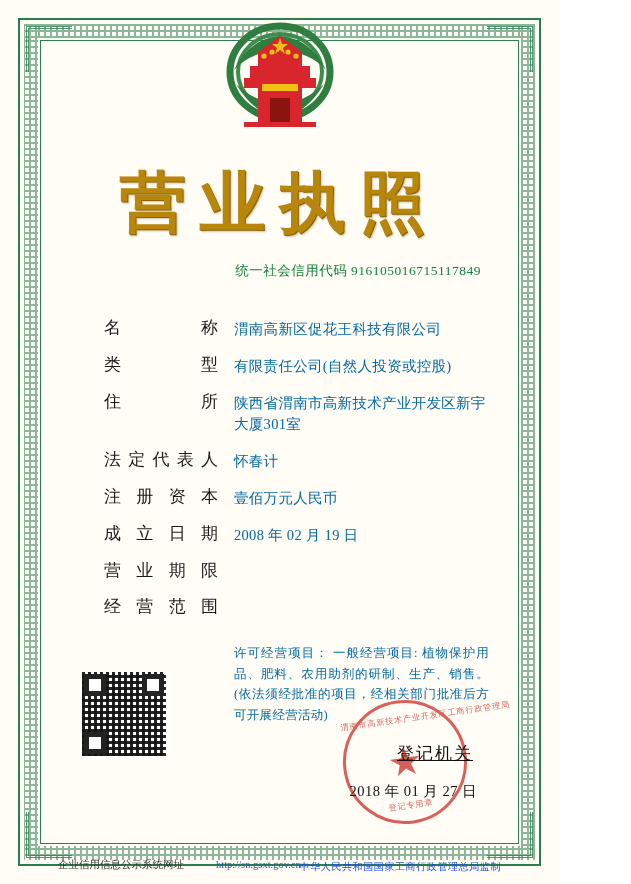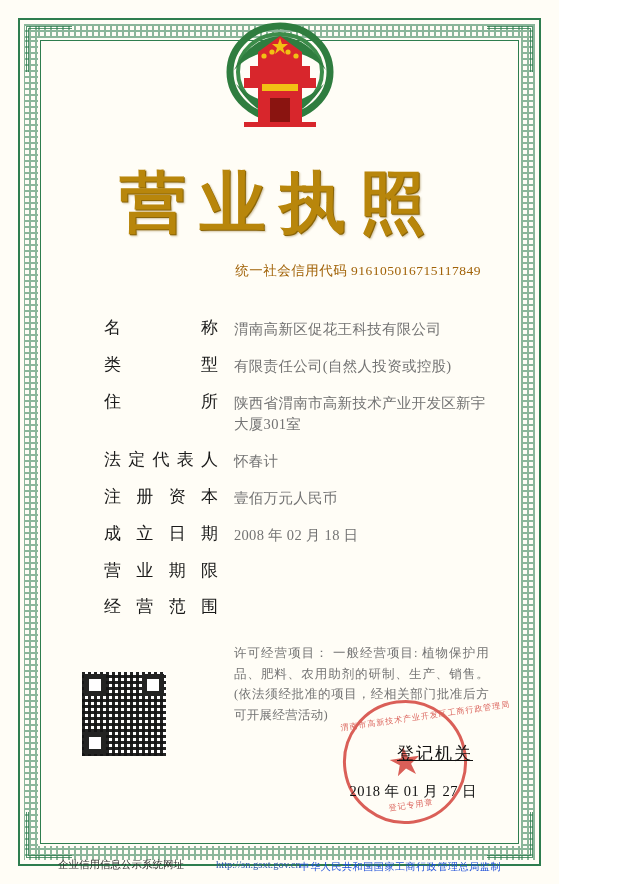--- a/index.html
+++ b/index.html
@@ -82,21 +82,21 @@
     color: #b8860b;
     font-family: "Liberation Serif", "DejaVu Serif", serif;
     text-shadow: 1px 1px 0 #8a6508, 2px 2px 2px rgba(120,85,5,.35);
     white-space: nowrap;
   }
   .credit-code {
     position: absolute;
     top: 262px;
     right: 78px;
     font-size: 13.5px;
-    color: #a16207;
+    color: #15803d;
     letter-spacing: .5px;
     white-space: nowrap;
     text-align: right;
   }
 
   
   .fields {
     position: absolute;
     left: 104px;
     top: 316px;
@@ -115,21 +115,21 @@
     letter-spacing: 0px;
     display: flex;
     justify-content: space-between;
     padding-right: 16px;
     box-sizing: border-box;
     font-weight: 500;
   }
   .label span { display: inline-block; }
   .value {
     font-size: 14.5px;
-    color: #737373;
+    color: #0369a1;
     line-height: 1.45;
     padding-top: 3px;
     letter-spacing: .3px;
   }
   .value.small {
     font-size: 12.5px;
     line-height: 1.65;
     max-width: 318px;
     text-align: justify;
     padding-top: 4px;
@@ -326,21 +326,21 @@
       <div class="value">壹佰万元人民币</div>
     </div>
 
     <div class="row">
       <div class="label">
         <span>成</span>
         <span>立</span>
         <span>日</span>
         <span>期</span>
       </div>
-      <div class="value">2008 年 02 月 18 日</div>
+      <div class="value">2008 年 02 月 19 日</div>
     </div>
 
     <div class="row">
       <div class="label">
         <span>营</span>
         <span>业</span>
         <span>期</span>
         <span>限</span>
       </div>
     </div>

